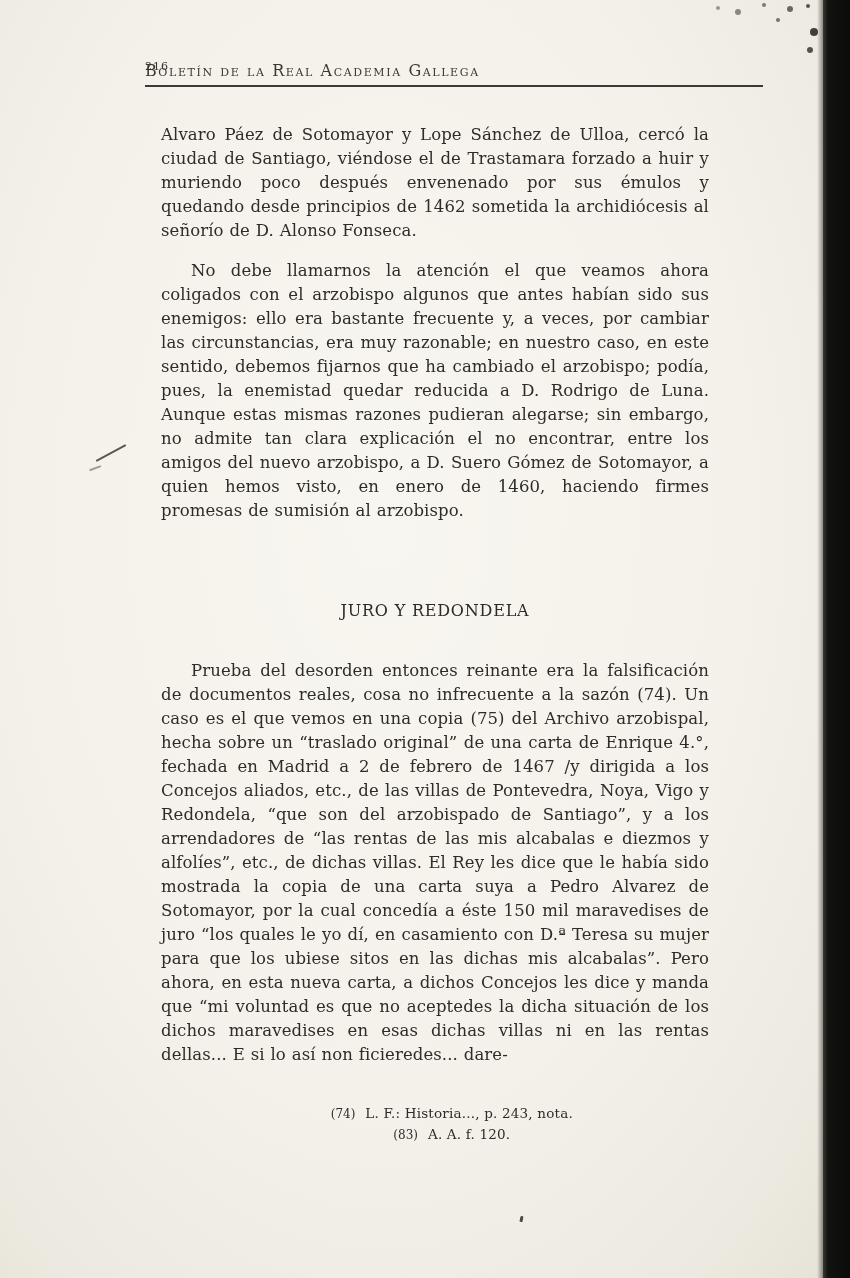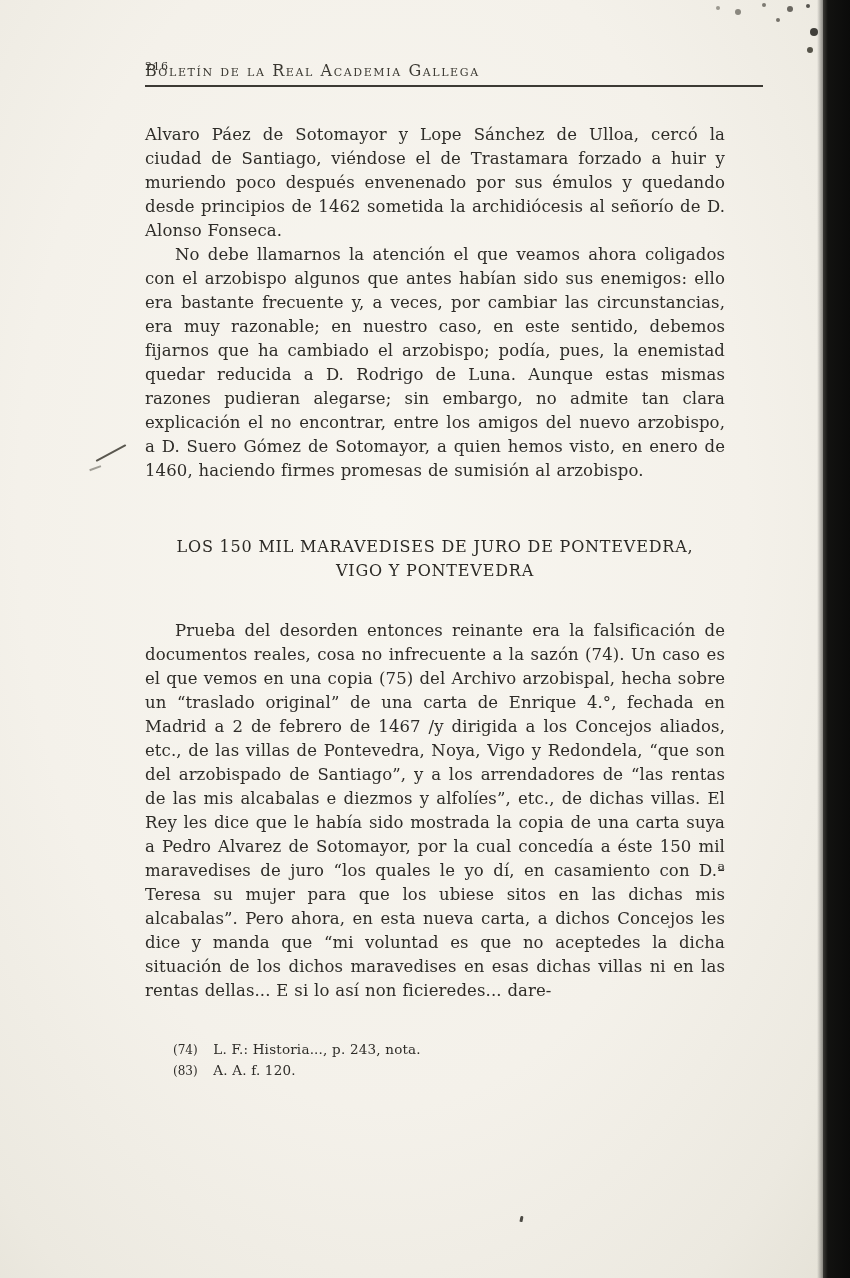--- a/index.html
+++ b/index.html
@@ -101,21 +101,21 @@
     color: #3a3831;
     padding-top: 3px;
   }
   .header-rule {
     width: 618px;
     height: 0;
     border-bottom: 2.5px solid #3c3a34;
     margin: 7px 0 36px 0;
   }
   .para {
-    margin: 0;
+    margin: 16px;
     font-size: 16.5px;
     line-height: 24px;
     text-align: justify;
     text-indent: 30px;
     letter-spacing: 0.1px;
     word-spacing: 0.5px;
   }
   .para.noindent { text-indent: 0; }
   .section-heading {
     margin: 52px 0 36px 0;
@@ -124,20 +124,21 @@
     font-weight: normal;
     letter-spacing: 0.8px;
     line-height: 24px;
     color: #2c2a25;
   }
   .footnotes {
     margin-top: 36px;
     padding-left: 28px;
     font-size: 13.5px;
     line-height: 20px;
+    text-align: center;
   }
   .footnote-row { white-space: nowrap; }
   .footnote-marker {
     display: inline-block;
     width: 36px;
     font-size: 12px;
   }
   .footnote-text { letter-spacing: 0.2px; }
 </style>
 </head>
@@ -156,22 +157,22 @@
       <span class="page-number">216</span>
       <span class="journal-title">Boletín de la Real Academia Gallega</span>
     </div>
     <div class="header-rule"></div>
 
     <p class="para noindent">Alvaro Páez de Sotomayor y Lope Sánchez de Ulloa, cercó la ciudad de Santiago, viéndose el de Trastamara forzado a huir y muriendo poco después envenenado por sus émulos y quedando desde principios de 1462 sometida la archidiócesis al señorío de D. Alonso Fonseca.</p>
 
     <p class="para">No debe llamarnos la atención el que veamos ahora coligados con el arzobispo algunos que antes habían sido sus enemigos: ello era bastante frecuente y, a veces, por cambiar las circunstancias, era muy razonable; en nuestro caso, en este sentido, debemos fijarnos que ha cambiado el arzobispo; podía, pues, la enemistad quedar reducida a D. Rodrigo de Luna. Aunque estas mismas razones pudieran alegarse; sin embargo, no admite tan clara explicación el no encontrar, entre los amigos del nuevo arzobispo, a D. Suero Gómez de Sotomayor, a quien hemos visto, en enero de 1460, haciendo firmes promesas de sumisión al arzobispo.</p>
 
     <h2 class="section-heading">
-      <span>LOS 150 MIL MARAVEDISES DE JURO DE PONTEVEDRA,</span><br>
-      <span>VIGO Y PONTEVEDRA</span>
+      <br>
+      <span>JURO Y REDONDELA</span>
     </h2>
 
     <p class="para">Prueba del desorden entonces reinante era la falsificación de documentos reales, cosa no infrecuente a la sazón (74). Un caso es el que vemos en una copia (75) del Archivo arzobispal, hecha sobre un “traslado original” de una carta de Enrique 4.°, fechada en Madrid a 2 de febrero de 1467 /y dirigida a los Concejos aliados, etc., de las villas de Pontevedra, Noya, Vigo y Redondela, “que son del arzobispado de Santiago”, y a los arrendadores de “las rentas de las mis alcabalas e diezmos y alfolíes”, etc., de dichas villas. El Rey les dice que le había sido mostrada la copia de una carta suya a Pedro Alvarez de Sotomayor, por la cual concedía a éste 150 mil maravedises de juro “los quales le yo dí, en casamiento con D.ª Teresa su mujer para que los ubiese sitos en las dichas mis alcabalas”. Pero ahora, en esta nueva carta, a dichos Concejos les dice y manda que “mi voluntad es que no aceptedes la dicha situación de los dichos maravedises en esas dichas villas ni en las rentas dellas... E si lo así non ficieredes... dare-</p>
 
     <div class="footnotes">
       <div class="footnote-row">
         <span class="footnote-marker">(74)</span>
         <span class="footnote-text">L. F.: Historia..., p. 243, nota.</span>
       </div>
       <div class="footnote-row">

